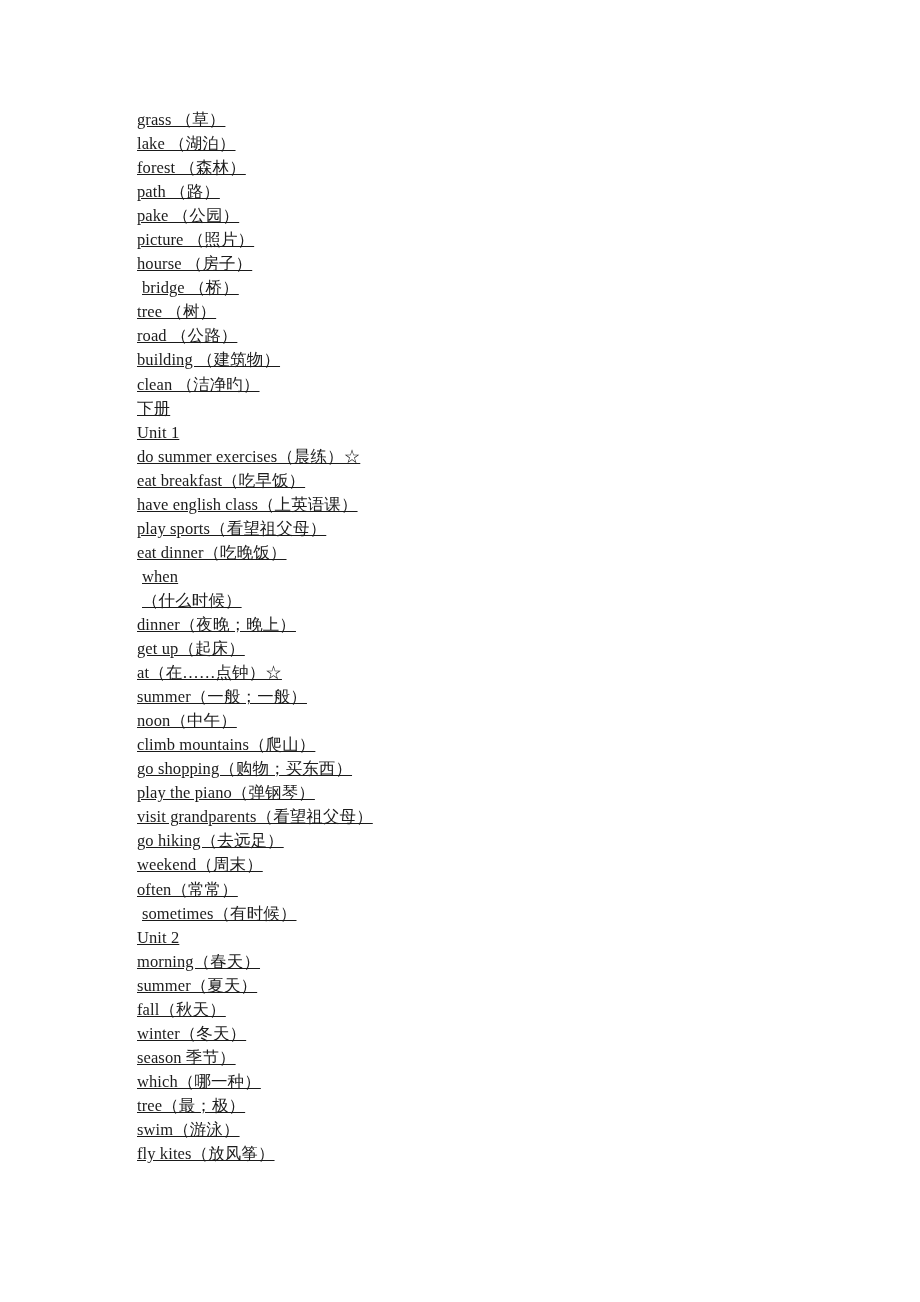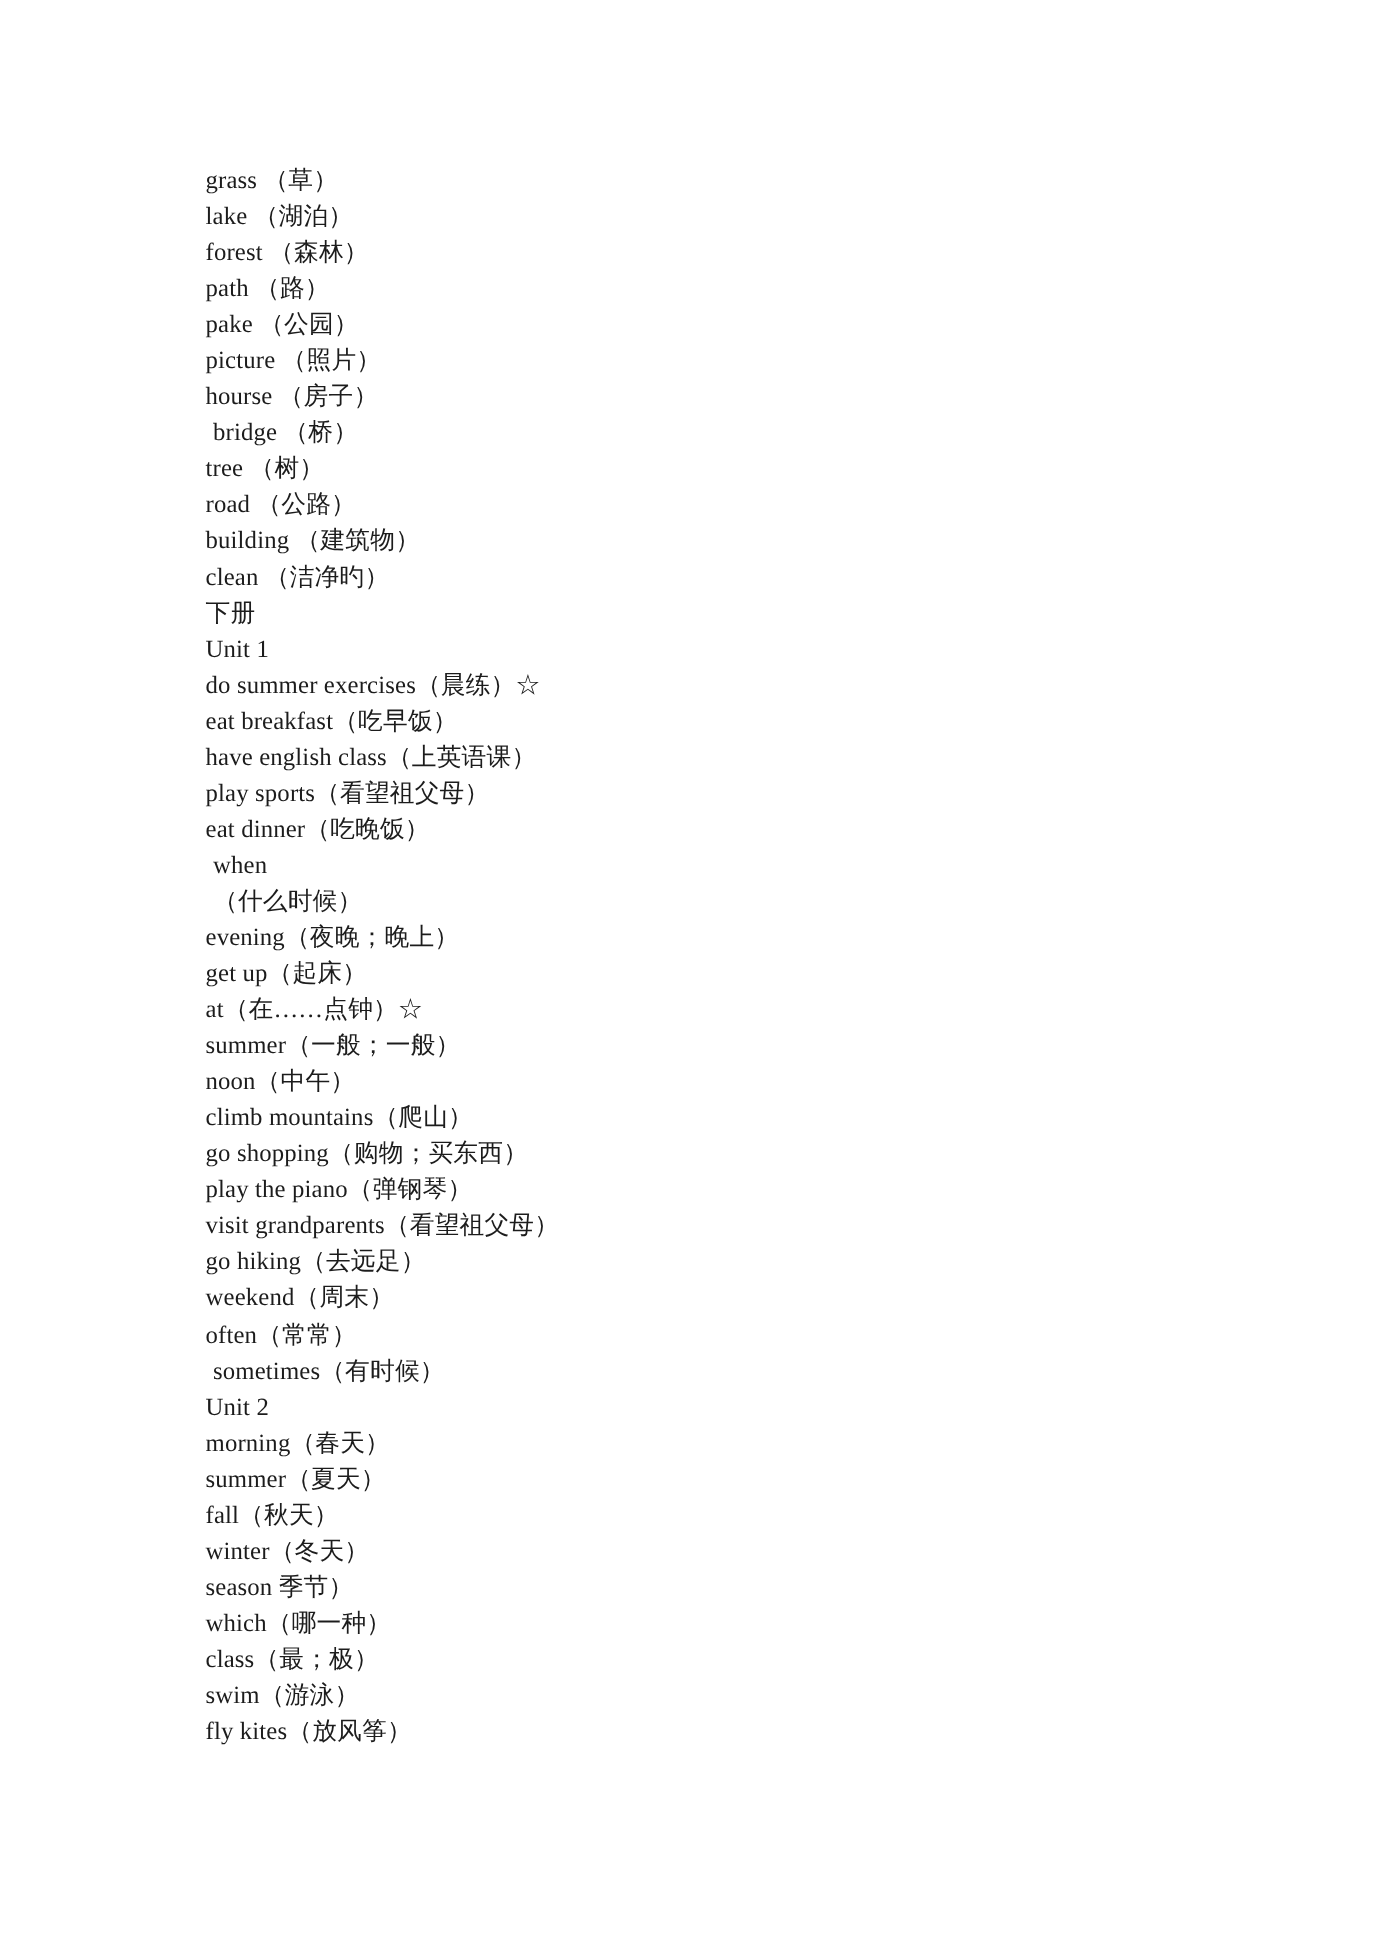--- a/index.html
+++ b/index.html
@@ -19,20 +19,21 @@
     width: 920px;
     height: 1302px;
     background: #ffffff;
     overflow: hidden;
   }
   .content {
     position: absolute;
     left: 137px;
     top: 108px;
     width: 700px;
+    text-decoration: underline;
   }
   .line {
     font-size: 16.5px;
     line-height: 24.05px;
     white-space: pre;
     color: #1c1c1c;
     letter-spacing: 0.1px;
   }
   .line.indent {
     padding-left: 5px;
@@ -57,37 +58,37 @@
       <div class="line">clean （洁净旳）</div>
       <div class="line">下册</div>
       <div class="line">Unit 1</div>
       <div class="line">do summer exercises（晨练）☆</div>
       <div class="line">eat breakfast（吃早饭）</div>
       <div class="line">have english class（上英语课）</div>
       <div class="line">play sports（看望祖父母）</div>
       <div class="line">eat dinner（吃晚饭）</div>
       <div class="line indent">when</div>
       <div class="line indent">（什么时候）</div>
-      <div class="line">evening（夜晚；晚上）</div>
+      <div class="line">dinner（夜晚；晚上）</div>
       <div class="line">get up（起床）</div>
       <div class="line">at（在……点钟）☆</div>
       <div class="line">summer（一般；一般）</div>
       <div class="line">noon（中午）</div>
       <div class="line">climb mountains（爬山）</div>
       <div class="line">go shopping（购物；买东西）</div>
       <div class="line">play the piano（弹钢琴）</div>
       <div class="line">visit grandparents（看望祖父母）</div>
       <div class="line">go hiking（去远足）</div>
       <div class="line">weekend（周末）</div>
       <div class="line">often（常常）</div>
       <div class="line indent">sometimes（有时候）</div>
       <div class="line">Unit 2</div>
       <div class="line">morning（春天）</div>
       <div class="line">summer（夏天）</div>
       <div class="line">fall（秋天）</div>
       <div class="line">winter（冬天）</div>
       <div class="line">season 季节）</div>
       <div class="line">which（哪一种）</div>
-      <div class="line">class（最；极）</div>
+      <div class="line">tree（最；极）</div>
       <div class="line">swim（游泳）</div>
       <div class="line">fly kites（放风筝）</div>
     </div>
 </div>
 
 </body></html>

